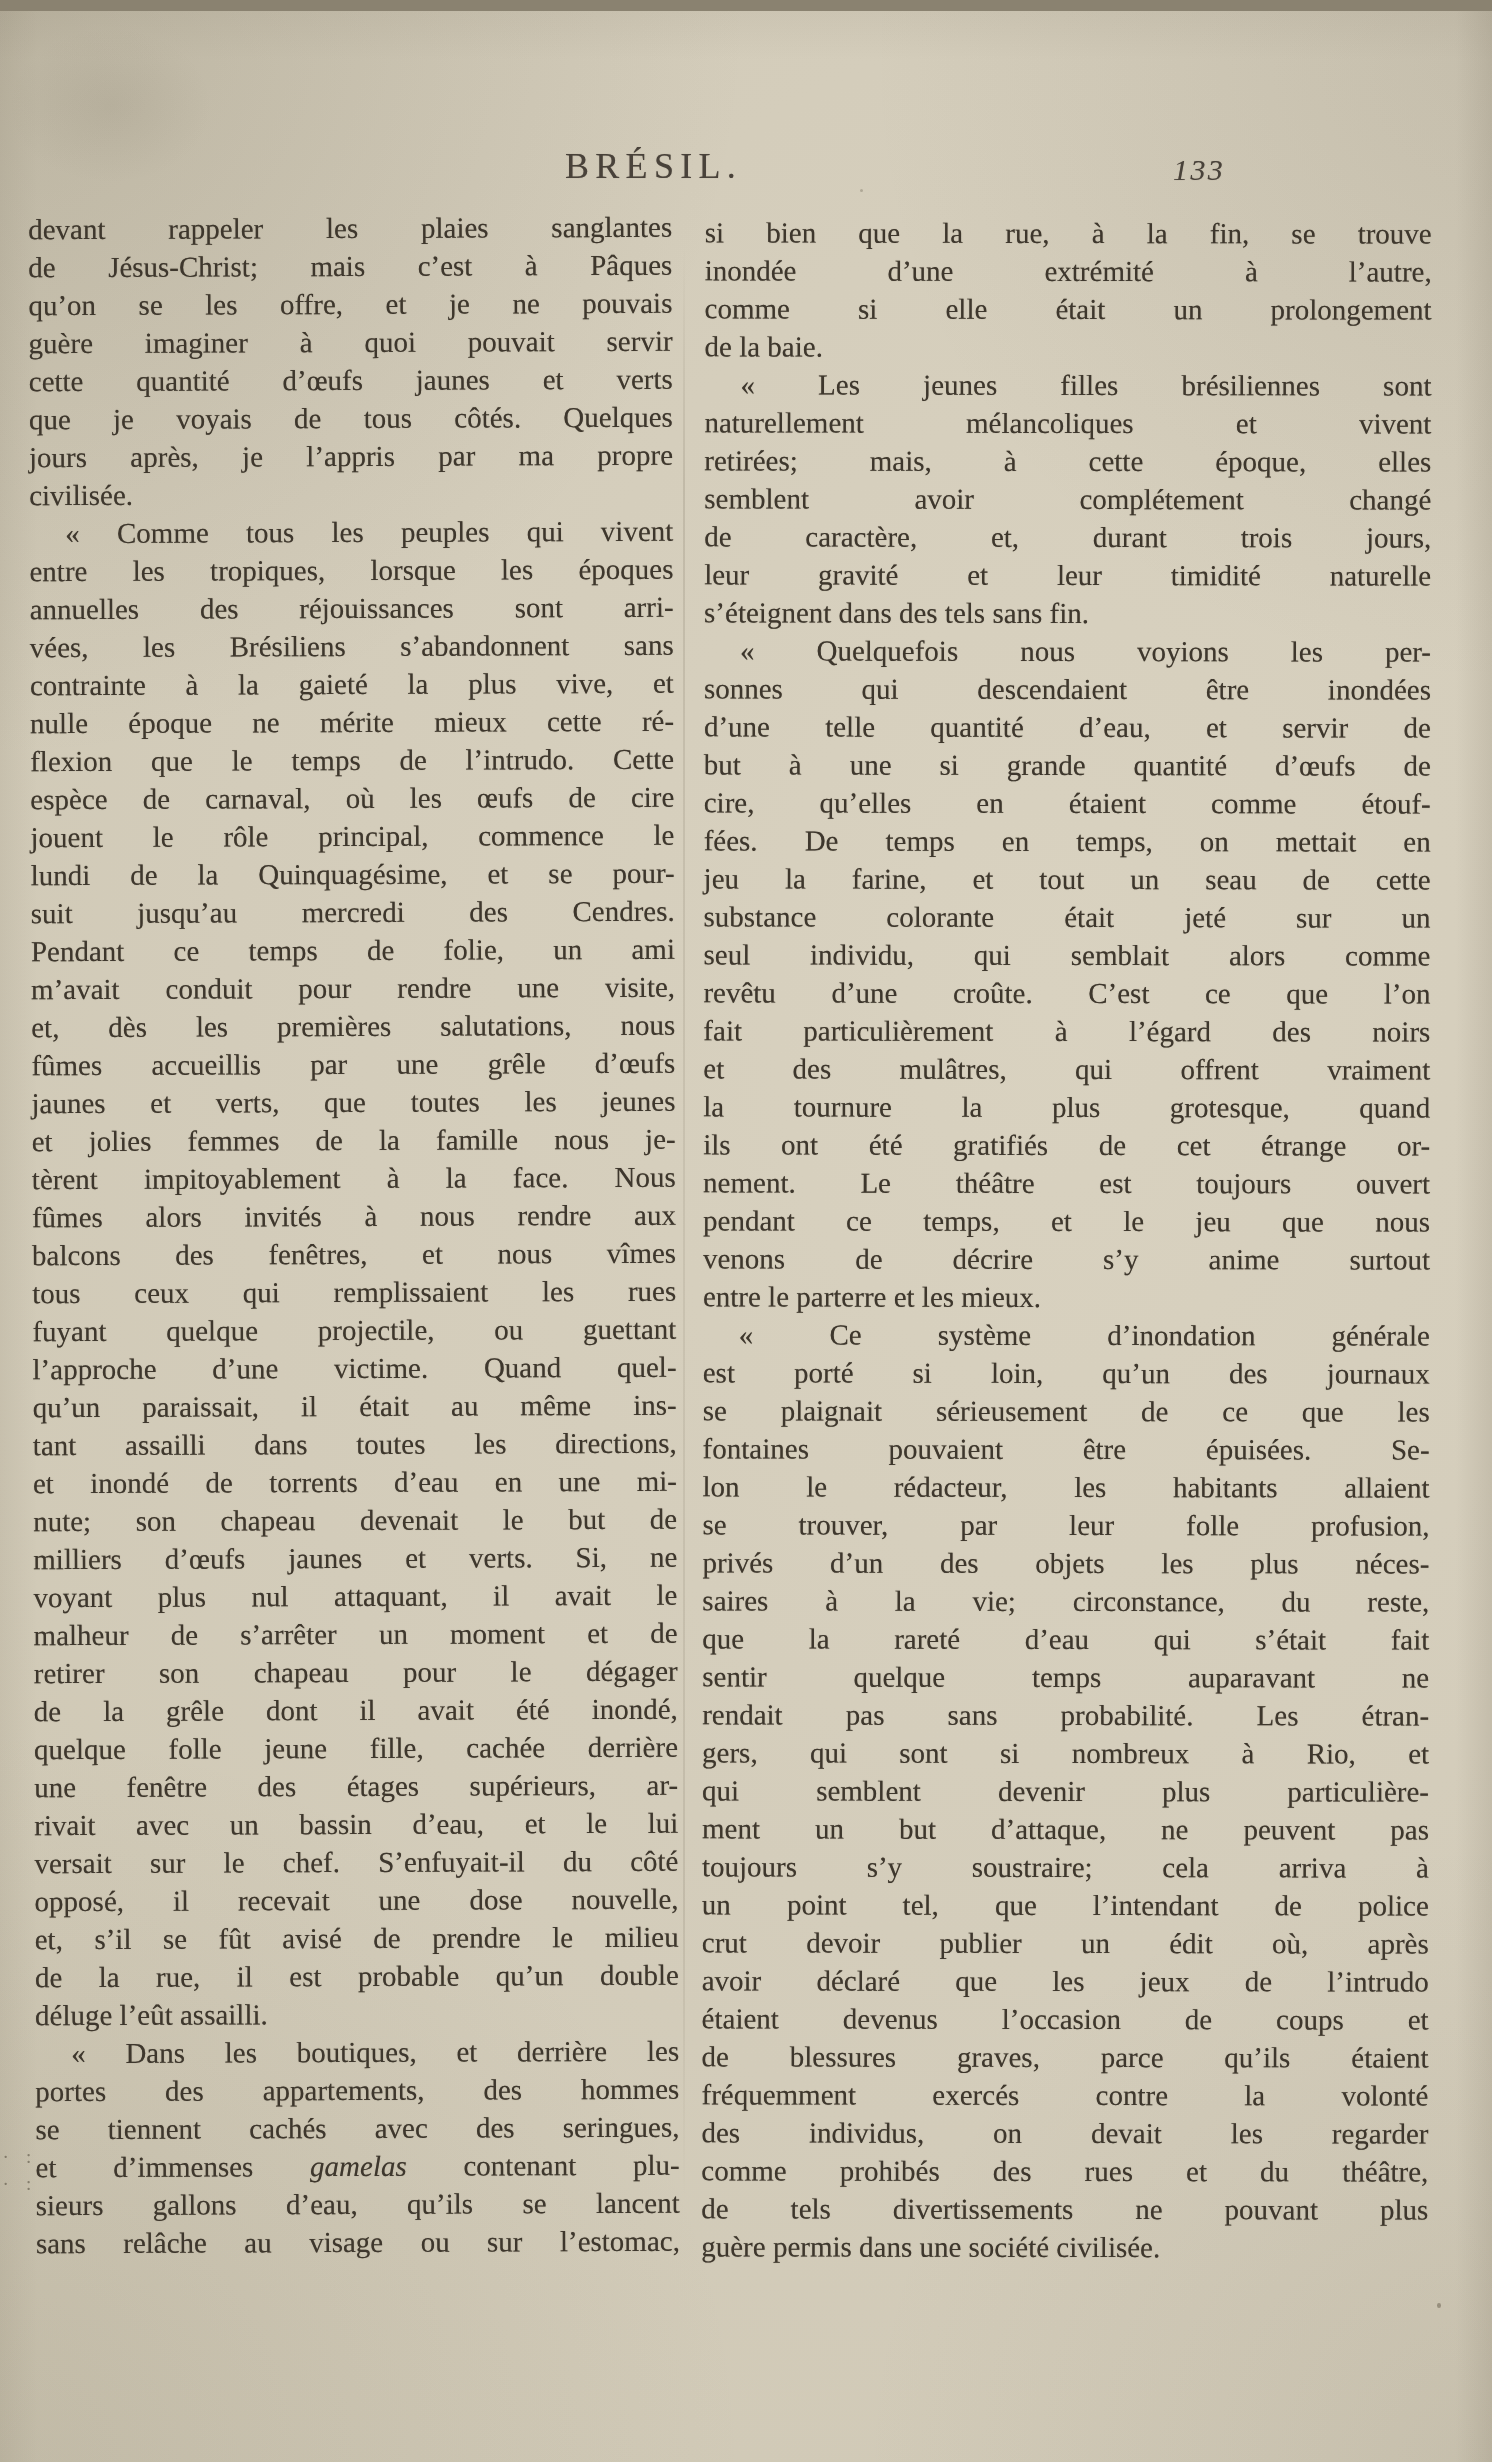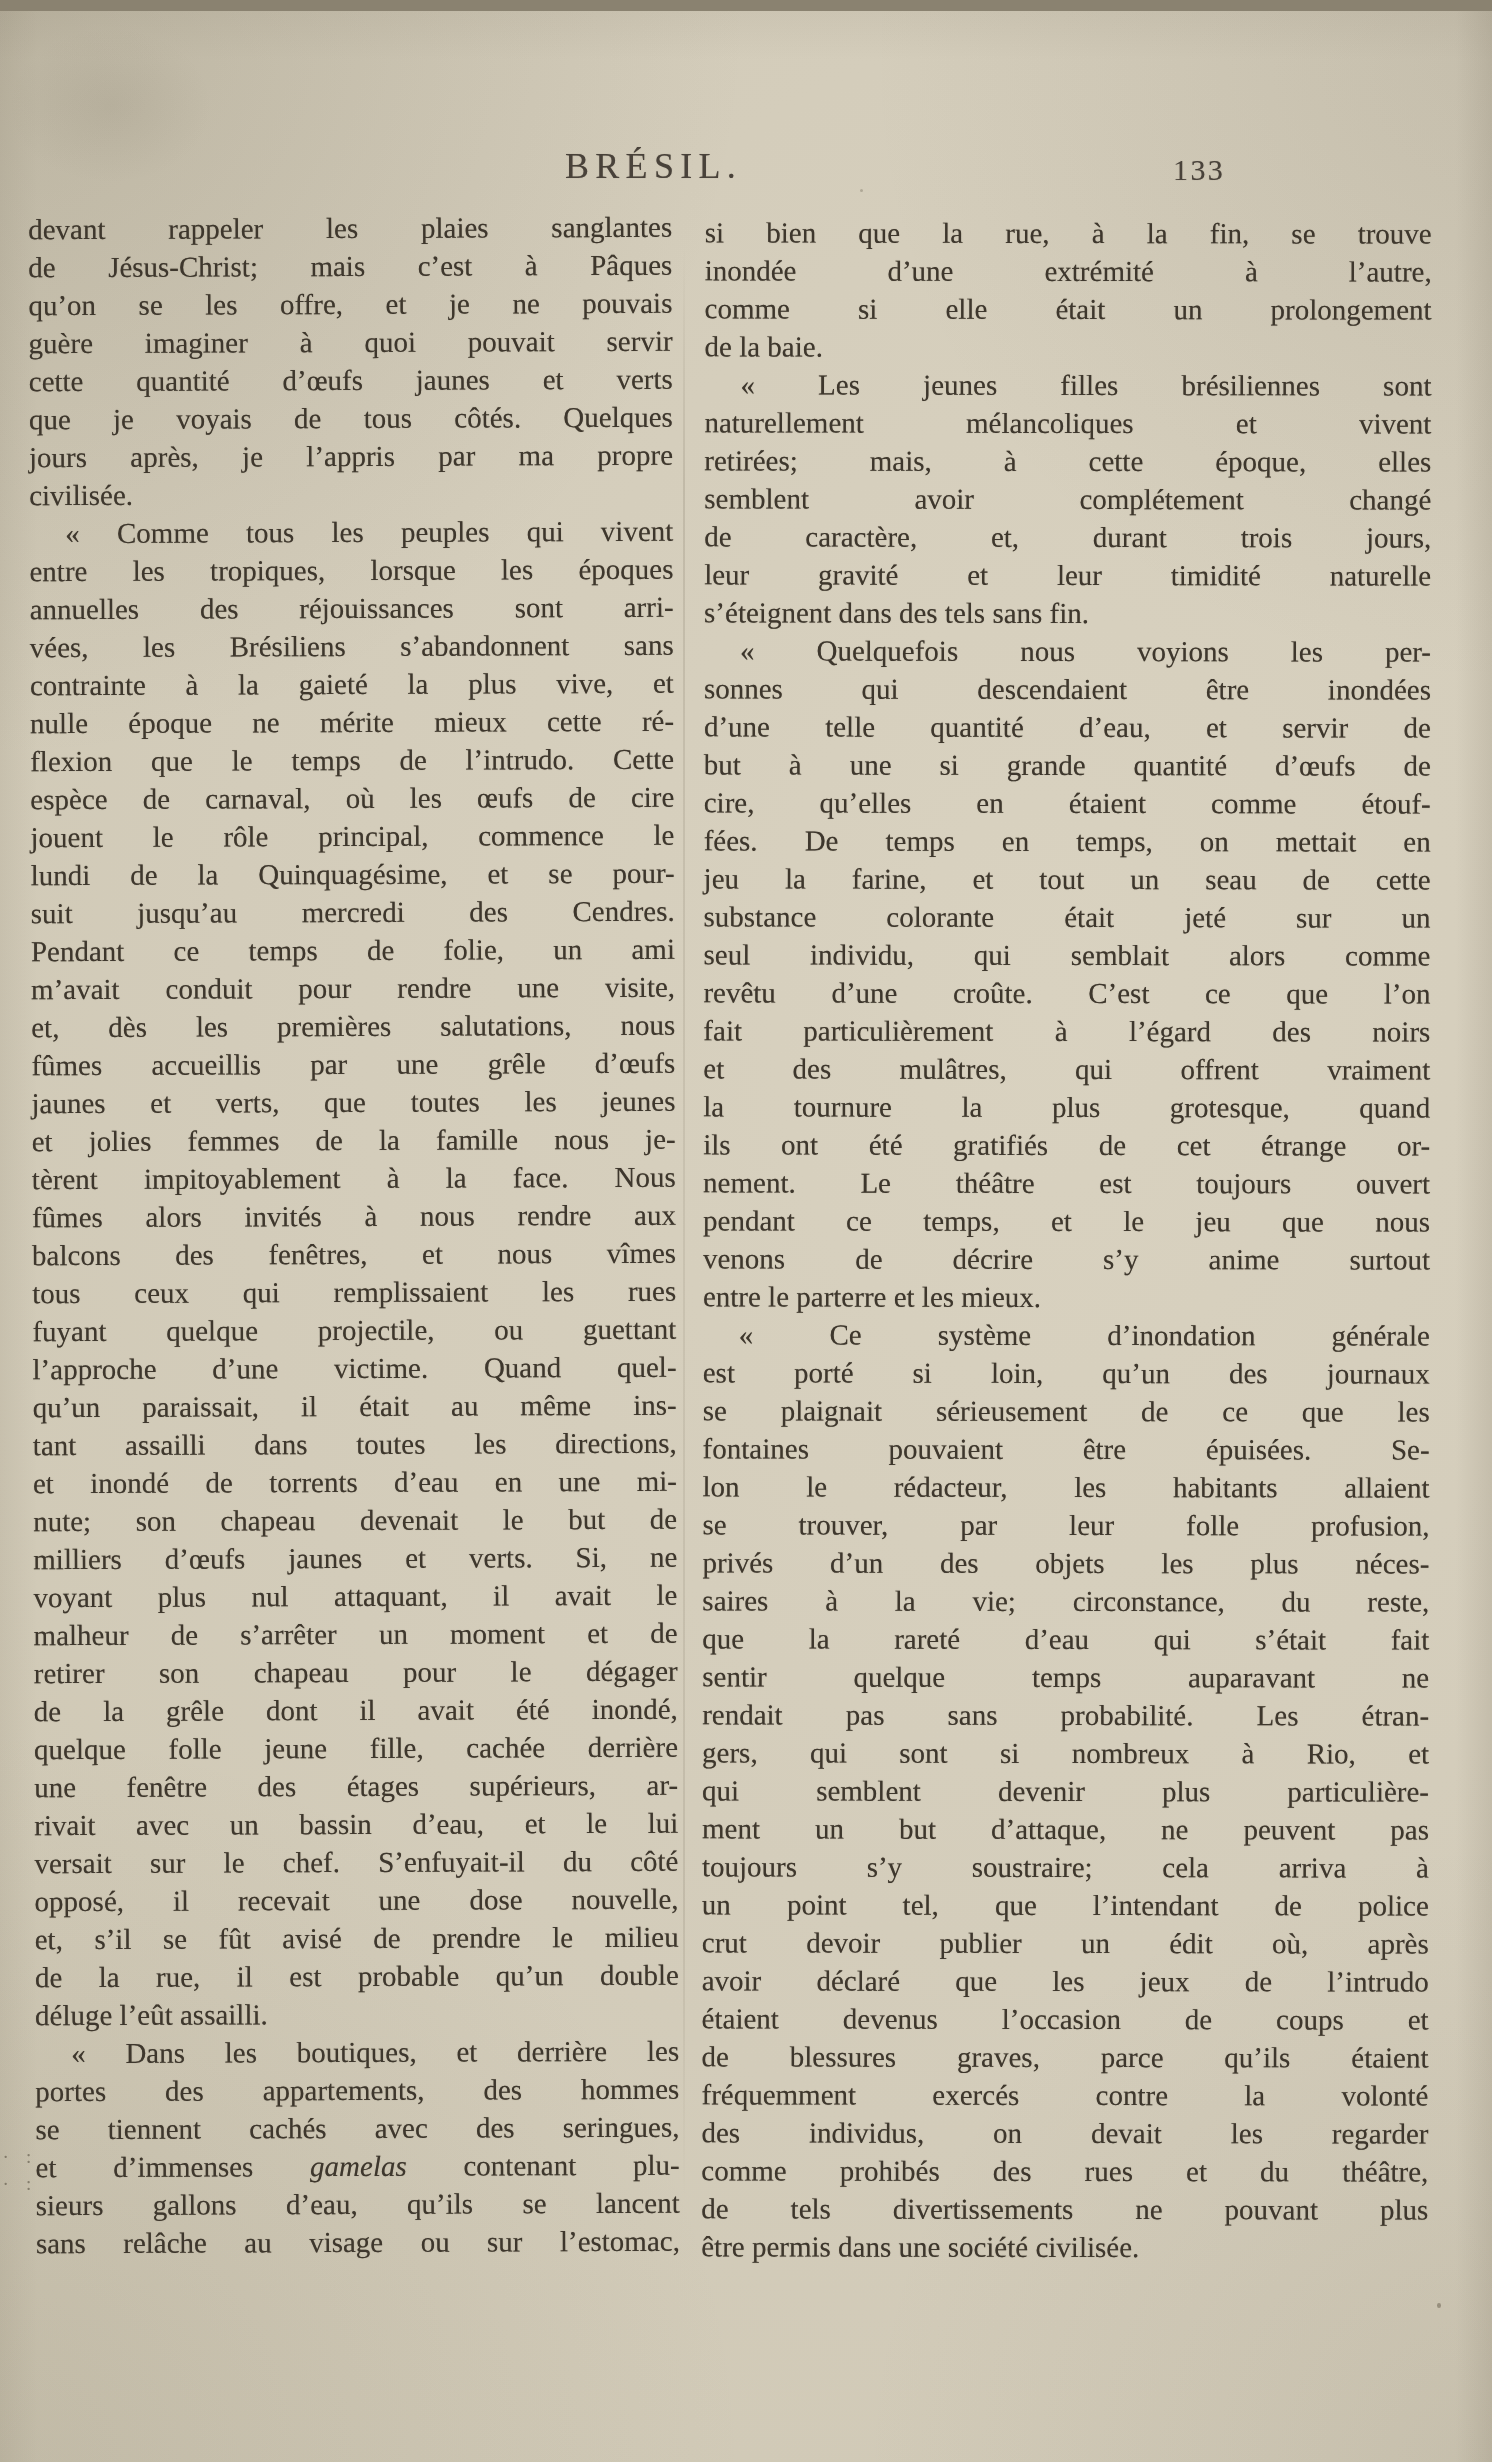--- a/index.html
+++ b/index.html
@@ -24,20 +24,21 @@
     position:absolute;top:134px;left:565px;
     font-size:36px;letter-spacing:6.3px;
     color:#49423a;
     text-shadow:0 0 0.8px rgba(70,62,50,0.45);
   }
   .page-number{
     position:absolute;top:142px;left:1173px;
     font-size:30px;letter-spacing:2.4px;
     color:#49423a;
     text-shadow:0 0 0.8px rgba(70,62,50,0.45);
+    font-style:italic;
   }
   .column{
     position:absolute;
     font-size:29px;
     text-shadow:0 0 0.7px rgba(62,54,42,0.55);
   }
   .col-left{
     top:198px;left:31.5px;width:644px;
     transform:rotate(-0.22deg);
   }
@@ -197,21 +198,21 @@
         <div class="line"><span>toujours s’y soustraire; cela arriva à</span></div>
         <div class="line"><span>un point tel, que l’intendant de police</span></div>
         <div class="line"><span>crut devoir publier un édit où, après</span></div>
         <div class="line"><span>avoir déclaré que les jeux de l’intrudo</span></div>
         <div class="line"><span>étaient devenus l’occasion de coups et</span></div>
         <div class="line"><span>de blessures graves, parce qu’ils étaient</span></div>
         <div class="line"><span>fréquemment exercés contre la volonté</span></div>
         <div class="line"><span>des individus, on devait les regarder</span></div>
         <div class="line"><span>comme prohibés des rues et du théâtre,</span></div>
         <div class="line"><span>de tels divertissements ne pouvant plus</span></div>
-        <div class="line last"><span>être permis dans une société civilisée.</span></div>
+        <div class="line last"><span>guère permis dans une société civilisée.</span></div>
       </div>
     </div>
   <div class="margin-marks">· :
 · :</div>
   <div class="speck-1"></div>
   <div class="speck-2"></div>
 </div>
 
 
 </body></html>

